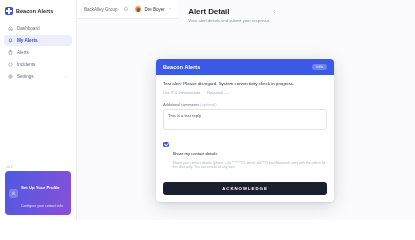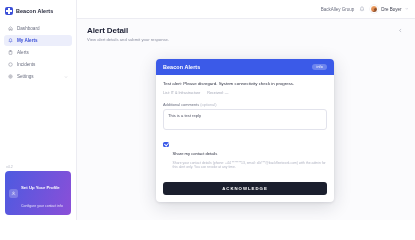--- a/index.html
+++ b/index.html
@@ -53,21 +53,21 @@
   }
   .promo-ico {
     width: 9px; height: 9px; border-radius: 2.5px; background: rgba(255,255,255,.22);
     display: flex; align-items: center; justify-content: center; flex: none;
   }
   .promo-ico svg { width: 5px; height: 5px; display: block; }
   .promo-title { font-size: 4.3px; font-weight: bold; color: #ffffff; white-space: nowrap; }
   .promo-sub { font-size: 3.5px; color: rgba(255,255,255,.82); white-space: nowrap; margin-top: .5px; }
 
   
-  .main { flex: 1; display: flex; flex-direction: column; min-width: 0; background: #fbfbfd; }
+  .main { flex: 1; display: flex; min-width: 0; background: #fbfbfd; }
 
   .topbar {
     height: 19px; background: #ffffff; border-bottom: 1px solid #ececf2;
     display: flex; align-items: center; justify-content: flex-end; gap: 5px; padding: 0 7px;
     flex: none;
   }
   .org-name { font-size: 4.5px; color: #6b6f80; white-space: nowrap; }
   .bell { width: 6px; height: 6px; color: #9a9eb0; cursor: pointer; }
   .bell svg { width: 6px; height: 6px; display: block; }
   .user-chip { display: flex; align-items: center; gap: 3px; cursor: pointer; }

